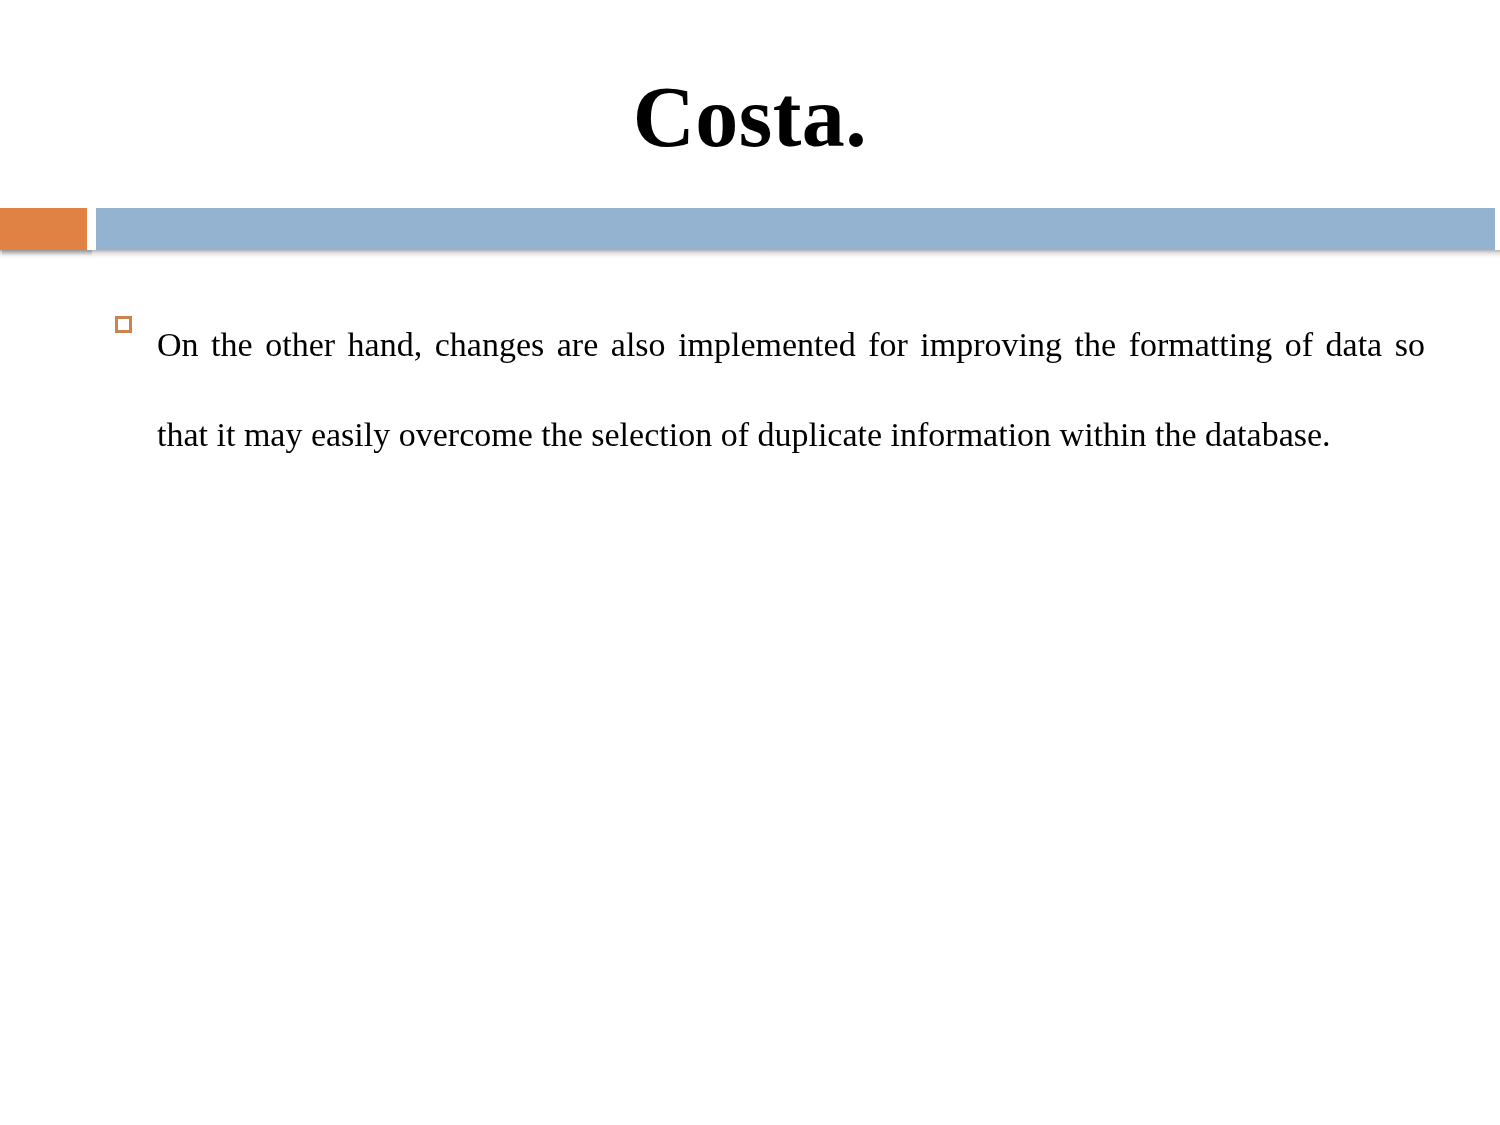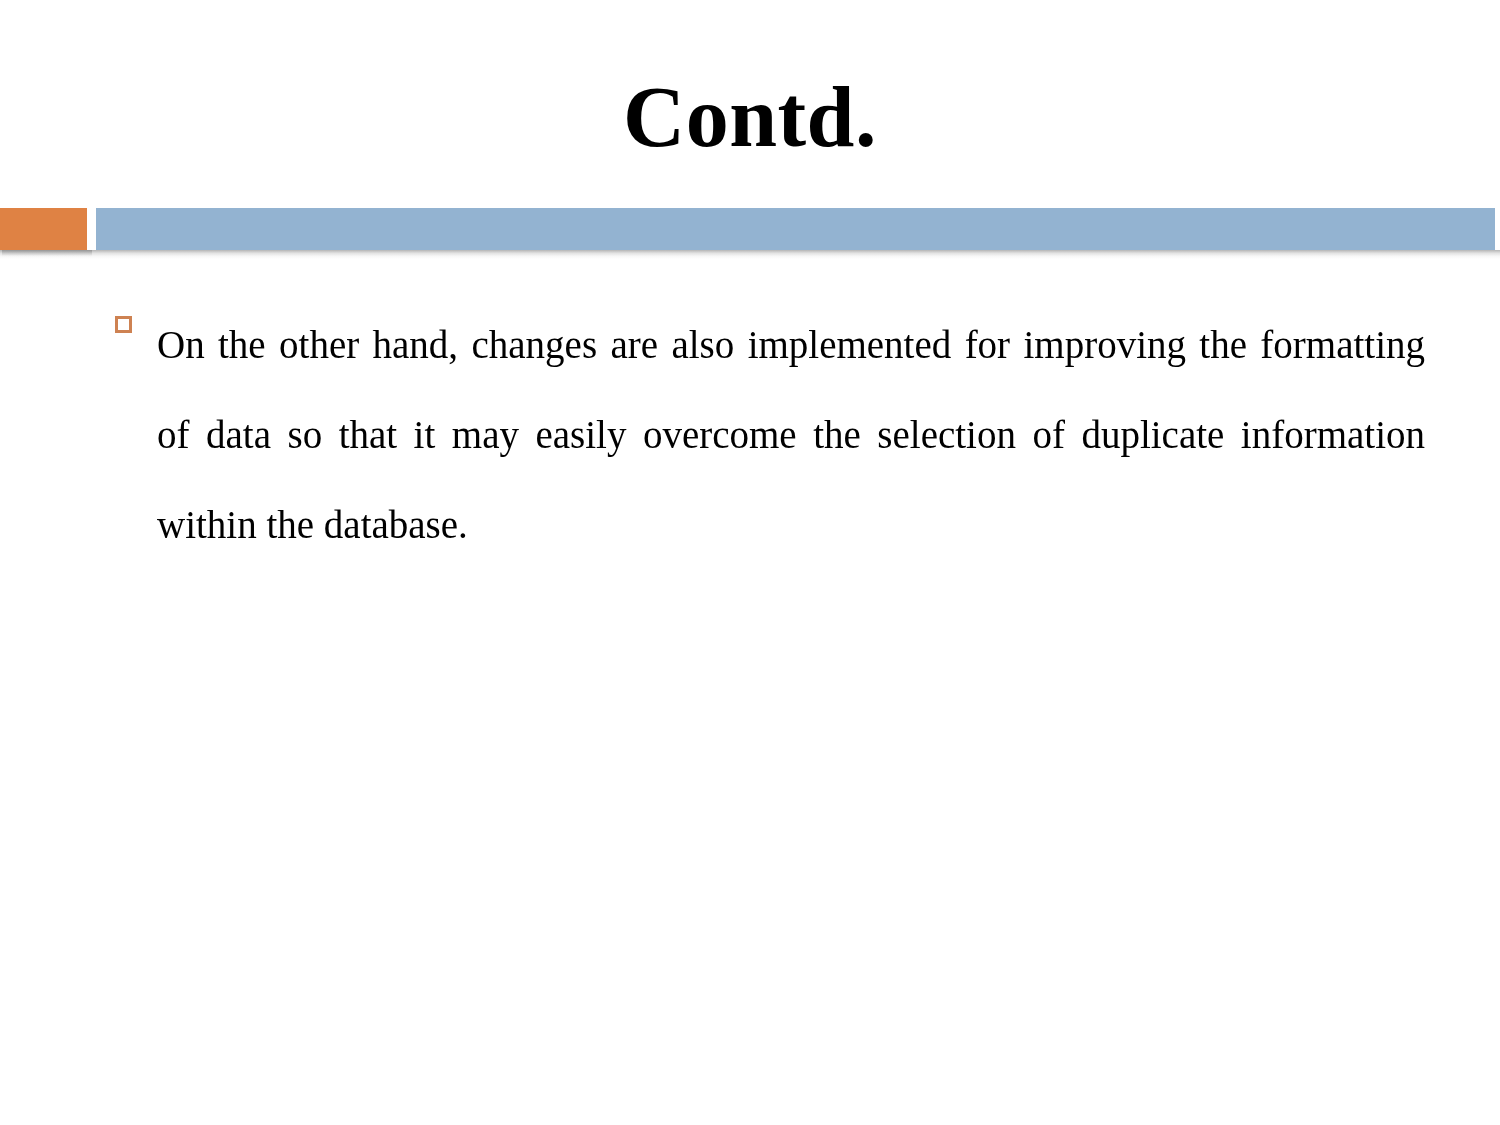--- a/index.html
+++ b/index.html
@@ -113,34 +113,34 @@
     width: 17px;
     height: 17px;
     box-sizing: border-box;
     border: 3px solid #CE8252;
     background: #ffffff;
   }
 
   .bullet-text {
     display: block;
     font-family: "Liberation Serif", "DejaVu Serif", serif;
-    font-size: 39px;
+    font-size: 34px;
     line-height: 90px;
     color: #000000;
     text-align: justify;
     text-justify: inter-word;
   }
 </style>
 </head>
 <body>
 
 <div class="slide">
 
   <div class="title-zone">
-    <div class="slide-title">Contd.</div>
+    <div class="slide-title">Costa.</div>
   </div>
 
   <div class="divider">
     <div class="divider-accent"></div>
     <div class="divider-bar"></div>
   </div>
   <div class="divider-shadow"></div>
   <div class="divider-accent-shadow"></div>
 
   <div class="body-zone">

